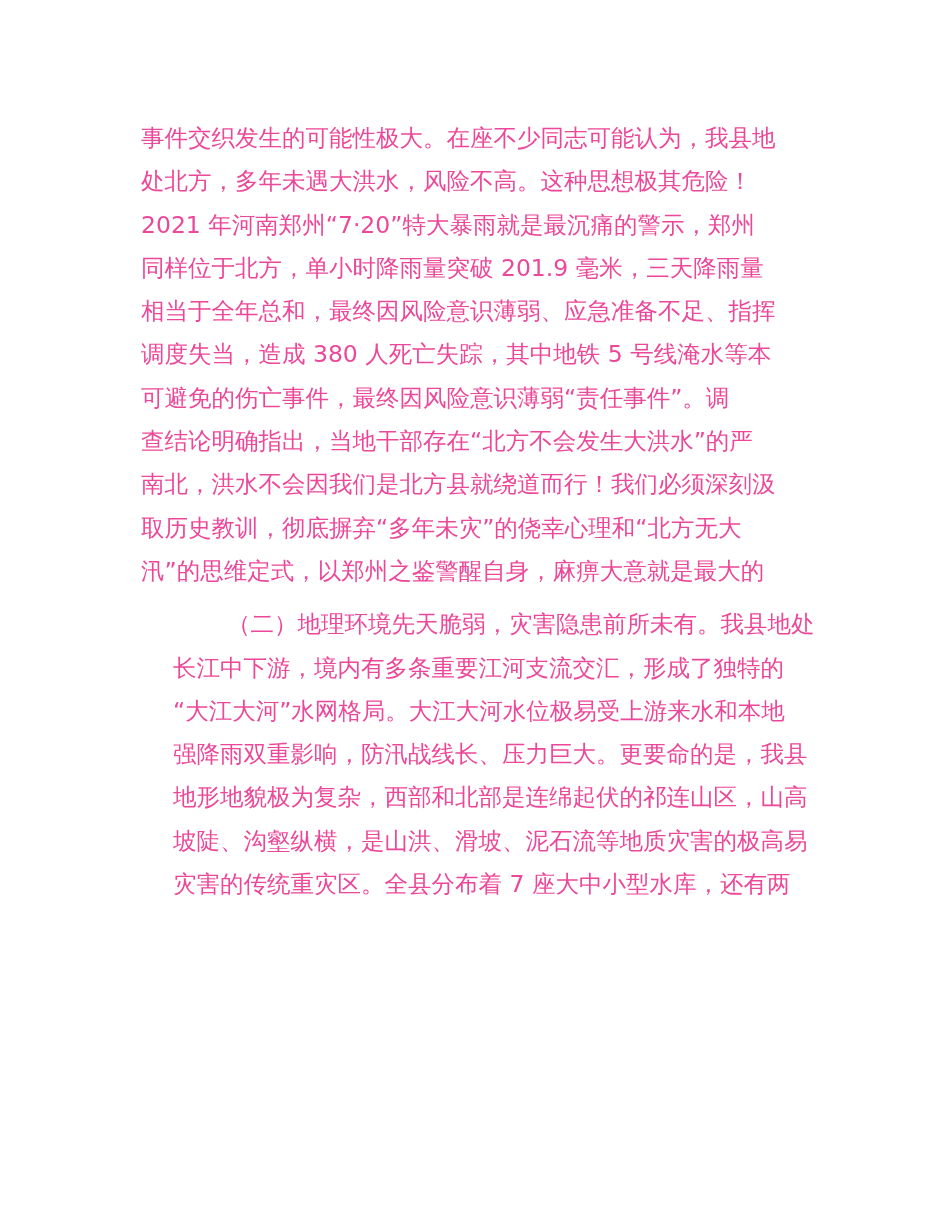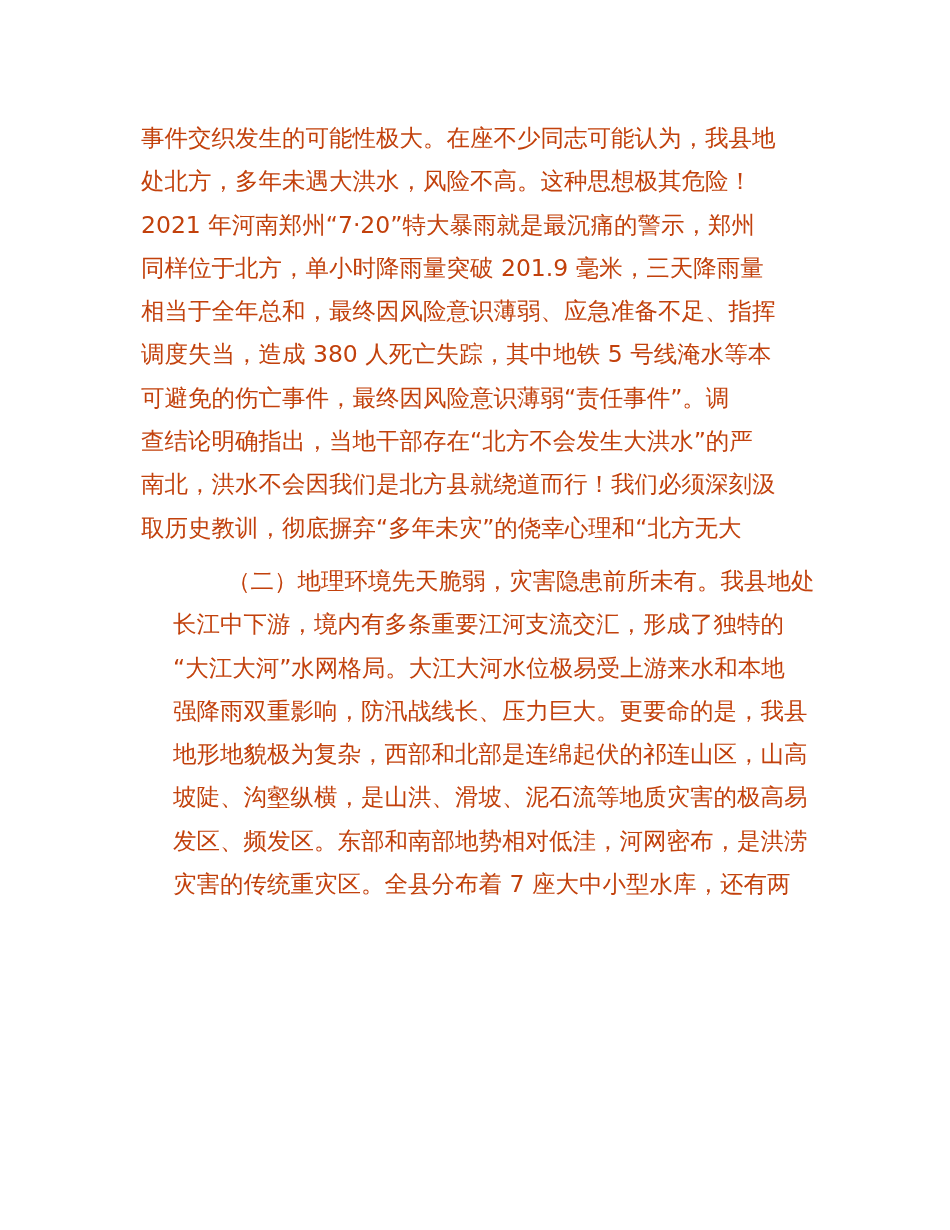--- a/index.html
+++ b/index.html
@@ -22,21 +22,21 @@
     background: #ffffff;
   }
   .body-text {
     position: absolute;
     left: 141px;
     top: 117px;
     width: 672px;
     font-family: "DejaVu Sans", "Liberation Sans", sans-serif;
     font-size: 23.5px;
     line-height: 43.3px;
-    color: #c2410c;
+    color: #ec4899;
   }
   .para {
     margin: 0;
     padding: 0;
   }
   .line {
     display: block;
     white-space: nowrap;
     height: 43.3px;
   }
@@ -58,27 +58,27 @@
       <span class="line">事件交织发生的可能性极大。在座不少同志可能认为，我县地</span>
       <span class="line">处北方，多年未遇大洪水，风险不高。这种思想极其危险！</span>
       <span class="line">2021 年河南郑州“7·20”特大暴雨就是最沉痛的警示，郑州</span>
       <span class="line">同样位于北方，单小时降雨量突破 201.9 毫米，三天降雨量</span>
       <span class="line">相当于全年总和，最终因风险意识薄弱、应急准备不足、指挥</span>
       <span class="line">调度失当，造成 380 人死亡失踪，其中地铁 5 号线淹水等本</span>
       <span class="line">可避免的伤亡事件，最终因风险意识薄弱“责任事件”。调</span>
       <span class="line">查结论明确指出，当地干部存在“北方不会发生大洪水”的严</span>
       <span class="line">南北，洪水不会因我们是北方县就绕道而行！我们必须深刻汲</span>
       <span class="line">取历史教训，彻底摒弃“多年未灾”的侥幸心理和“北方无大</span>
+      <span class="line">汛”的思维定式，以郑州之鉴警醒自身，麻痹大意就是最大的</span>
     </div>
 
     <div class="para">
       <span class="line indent">（二）地理环境先天脆弱，灾害隐患前所未有。我县地处</span>
       <span class="line">长江中下游，境内有多条重要江河支流交汇，形成了独特的</span>
       <span class="line">“大江大河”水网格局。大江大河水位极易受上游来水和本地</span>
       <span class="line">强降雨双重影响，防汛战线长、压力巨大。更要命的是，我县</span>
       <span class="line">地形地貌极为复杂，西部和北部是连绵起伏的祁连山区，山高</span>
       <span class="line">坡陡、沟壑纵横，是山洪、滑坡、泥石流等地质灾害的极高易</span>
-      <span class="line">发区、频发区。东部和南部地势相对低洼，河网密布，是洪涝</span>
       <span class="line">灾害的传统重灾区。全县分布着 7 座大中小型水库，还有两</span>
     </div>
 
   </div>
 </div>
 
 </body></html>

